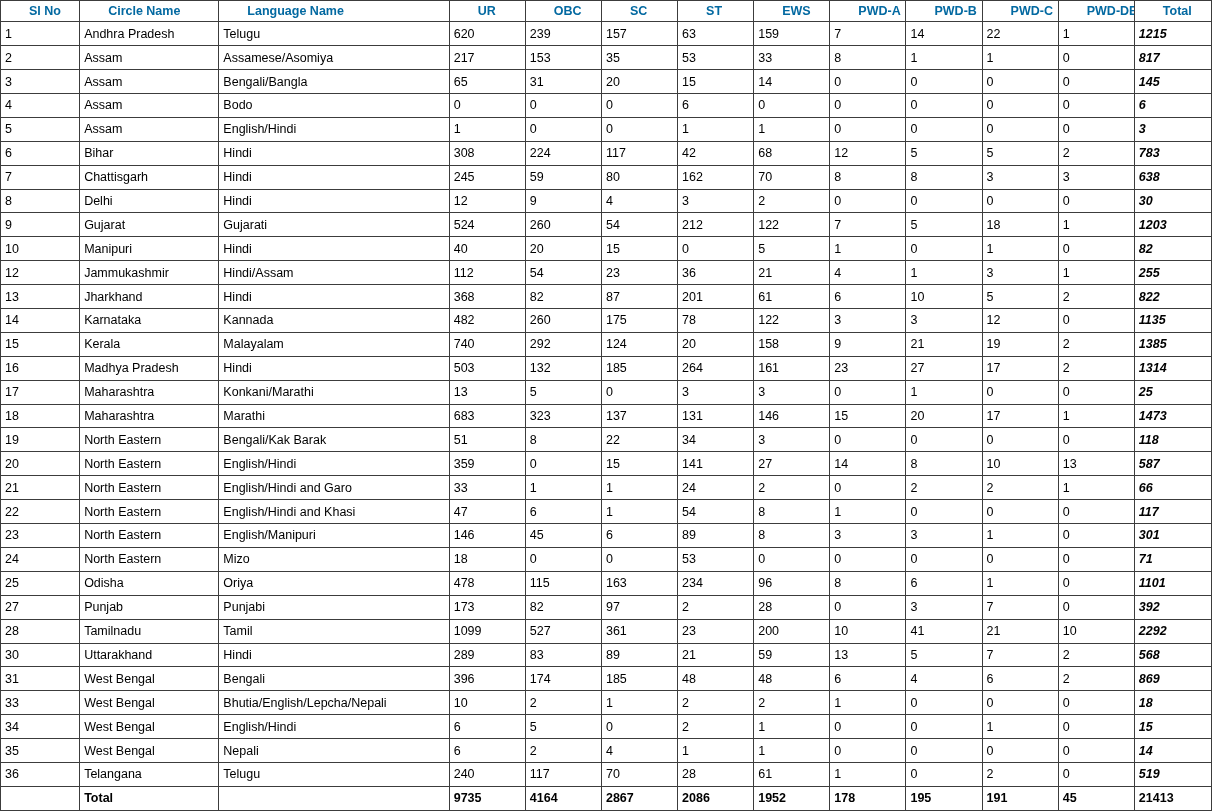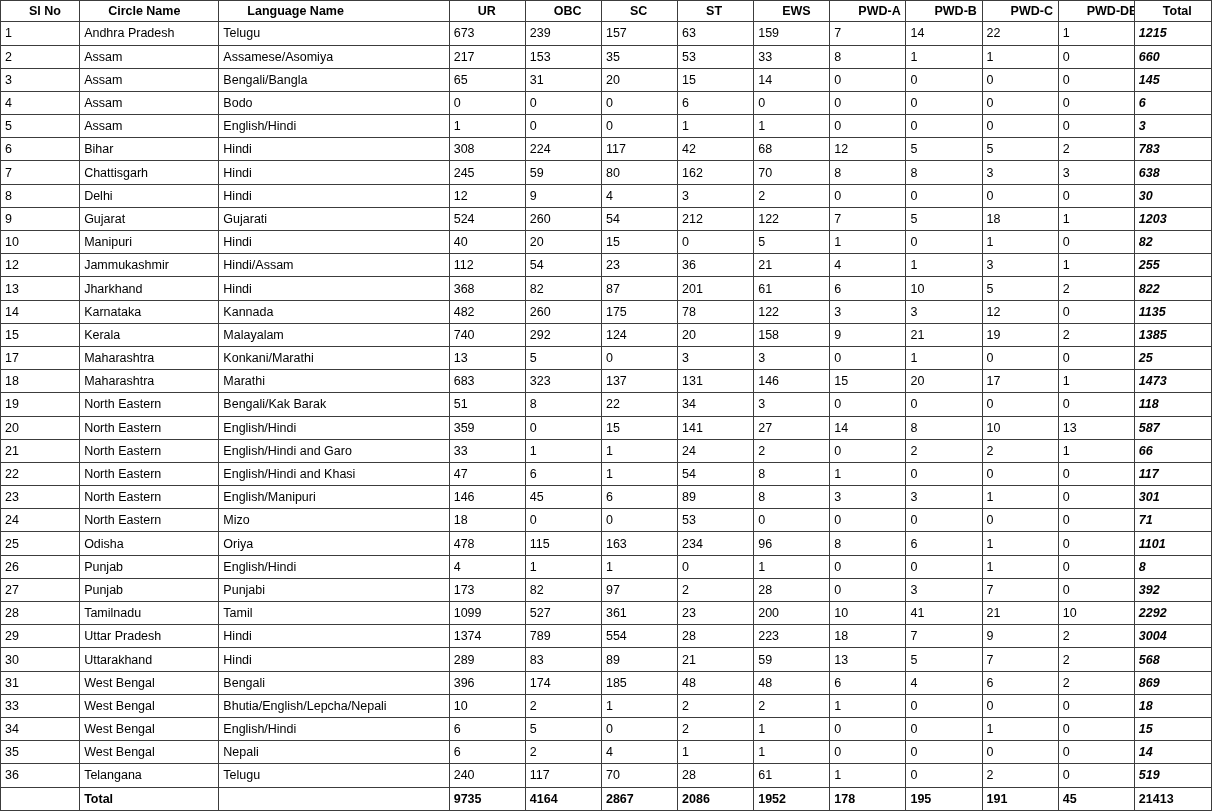--- a/index.html
+++ b/index.html
@@ -36,21 +36,21 @@
     padding: 0 1px 0 4px;
     height: 21.35px;
     line-height: 20px;
     text-align: left;
     vertical-align: middle;
     white-space: nowrap;
     overflow: hidden;
     font-weight: normal;
   }
   table.vacancy-table thead th {
-    color: #000000;
+    color: #0369a1;
     font-weight: bold;
     font-size: 12.5px;
     padding-left: 28px;
   }
   table.vacancy-table td.total-cell {
     font-weight: bold;
     font-style: italic;
   }
   table.vacancy-table tr.total-row td {
     font-weight: bold;
@@ -93,21 +93,21 @@
         <th>PWD-C</th>
         <th>PWD-DE</th>
         <th>Total</th>
       </tr>
   </thead>
   <tbody id="table-body">
       <tr>
         <td>1</td>
         <td>Andhra Pradesh</td>
         <td>Telugu</td>
-        <td>673</td>
+        <td>620</td>
         <td>239</td>
         <td>157</td>
         <td>63</td>
         <td>159</td>
         <td>7</td>
         <td>14</td>
         <td>22</td>
         <td>1</td>
         <td class="total-cell">1215</td>
       </tr>
@@ -117,21 +117,21 @@
         <td>Assamese/Asomiya</td>
         <td>217</td>
         <td>153</td>
         <td>35</td>
         <td>53</td>
         <td>33</td>
         <td>8</td>
         <td>1</td>
         <td>1</td>
         <td>0</td>
-        <td class="total-cell">660</td>
+        <td class="total-cell">817</td>
       </tr>
       <tr>
         <td>3</td>
         <td>Assam</td>
         <td>Bengali/Bangla</td>
         <td>65</td>
         <td>31</td>
         <td>20</td>
         <td>15</td>
         <td>14</td>
@@ -300,20 +300,35 @@
         <td>124</td>
         <td>20</td>
         <td>158</td>
         <td>9</td>
         <td>21</td>
         <td>19</td>
         <td>2</td>
         <td class="total-cell">1385</td>
       </tr>
       <tr>
+        <td>16</td>
+        <td>Madhya Pradesh</td>
+        <td>Hindi</td>
+        <td>503</td>
+        <td>132</td>
+        <td>185</td>
+        <td>264</td>
+        <td>161</td>
+        <td>23</td>
+        <td>27</td>
+        <td>17</td>
+        <td>2</td>
+        <td class="total-cell">1314</td>
+      </tr>
+      <tr>
         <td>17</td>
         <td>Maharashtra</td>
         <td>Konkani/Marathi</td>
         <td>13</td>
         <td>5</td>
         <td>0</td>
         <td>3</td>
         <td>3</td>
         <td>0</td>
         <td>1</td>
@@ -433,35 +448,20 @@
         <td>478</td>
         <td>115</td>
         <td>163</td>
         <td>234</td>
         <td>96</td>
         <td>8</td>
         <td>6</td>
         <td>1</td>
         <td>0</td>
         <td class="total-cell">1101</td>
-      </tr>
-      <tr>
-        <td>26</td>
-        <td>Punjab</td>
-        <td>English/Hindi</td>
-        <td>4</td>
-        <td>1</td>
-        <td>1</td>
-        <td>0</td>
-        <td>1</td>
-        <td>0</td>
-        <td>0</td>
-        <td>1</td>
-        <td>0</td>
-        <td class="total-cell">8</td>
       </tr>
       <tr>
         <td>27</td>
         <td>Punjab</td>
         <td>Punjabi</td>
         <td>173</td>
         <td>82</td>
         <td>97</td>
         <td>2</td>
         <td>28</td>
@@ -478,35 +478,20 @@
         <td>1099</td>
         <td>527</td>
         <td>361</td>
         <td>23</td>
         <td>200</td>
         <td>10</td>
         <td>41</td>
         <td>21</td>
         <td>10</td>
         <td class="total-cell">2292</td>
-      </tr>
-      <tr>
-        <td>29</td>
-        <td>Uttar Pradesh</td>
-        <td>Hindi</td>
-        <td>1374</td>
-        <td>789</td>
-        <td>554</td>
-        <td>28</td>
-        <td>223</td>
-        <td>18</td>
-        <td>7</td>
-        <td>9</td>
-        <td>2</td>
-        <td class="total-cell">3004</td>
       </tr>
       <tr>
         <td>30</td>
         <td>Uttarakhand</td>
         <td>Hindi</td>
         <td>289</td>
         <td>83</td>
         <td>89</td>
         <td>21</td>
         <td>59</td>

